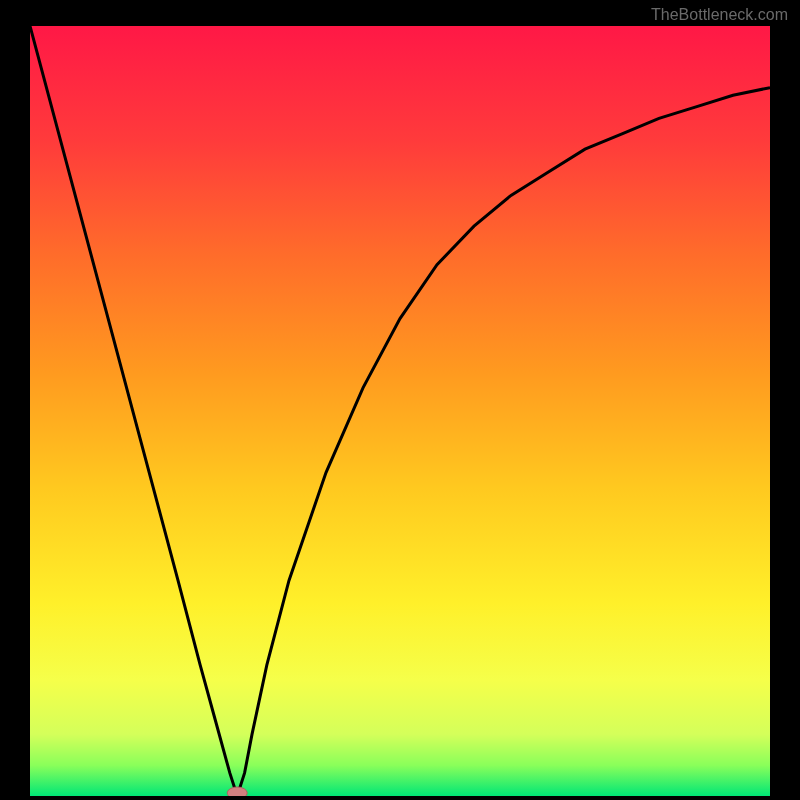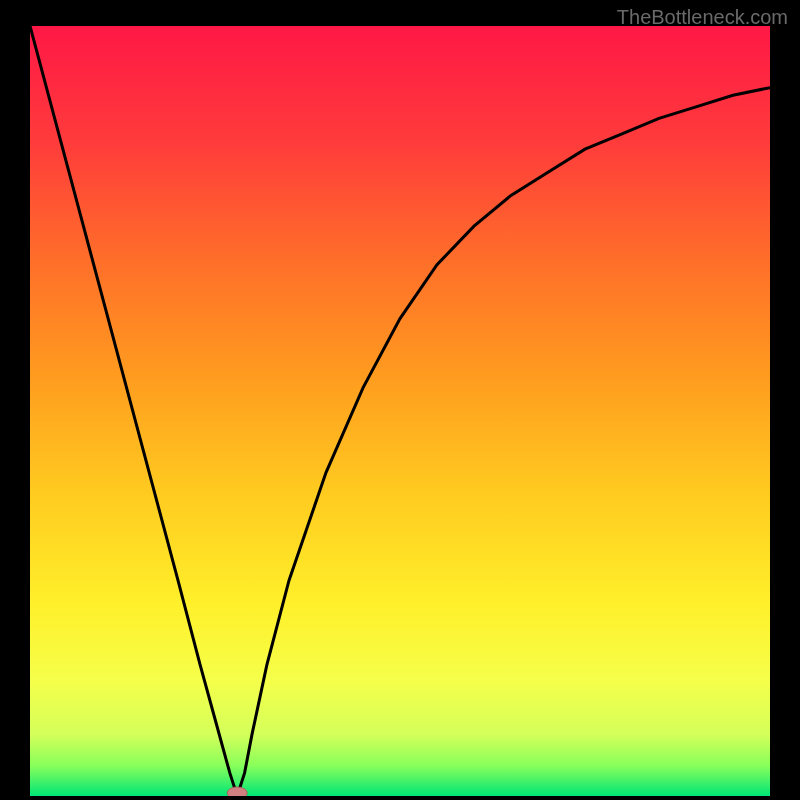--- a/index.html
+++ b/index.html
@@ -12,21 +12,21 @@
       height: 800px;
       background: #000;
       position: relative;
       overflow: hidden;
     }
     .watermark {
       position: absolute;
       top: 6px;
       right: 12px;
       font-family: Arial, sans-serif;
-      font-size: 20px;
+      font-size: 16px;
       color: #6a6a6a;
       z-index: 10;
     }
     .chart-container {
       position: absolute;
       top: 26px;
       left: 30px;
       width: 740px;
       height: 770px;
     }

